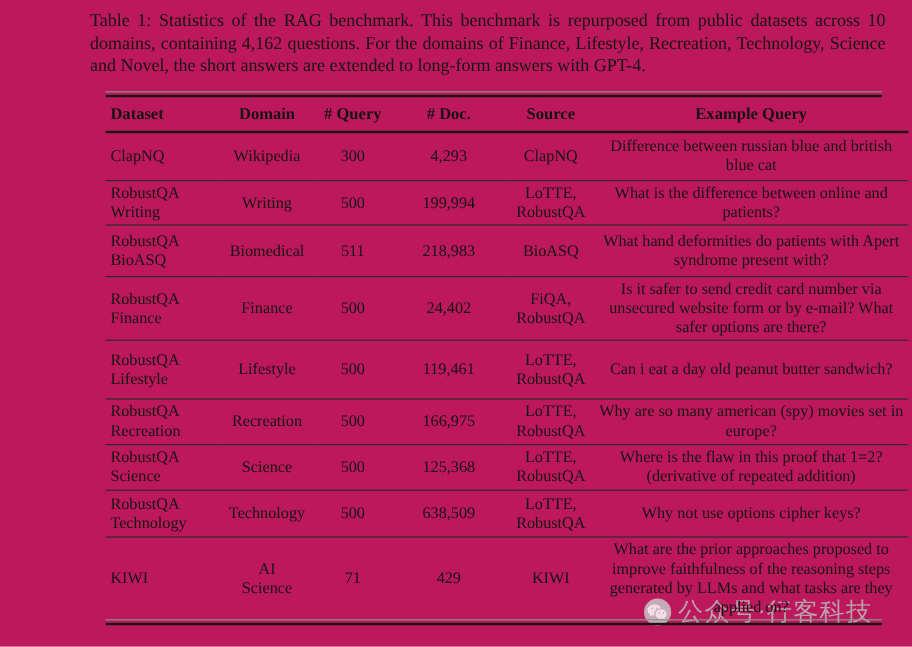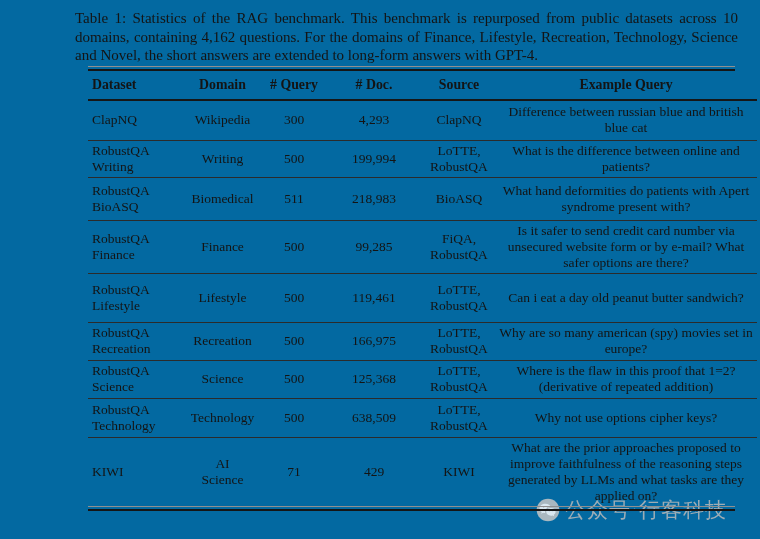--- a/index.html
+++ b/index.html
@@ -1,34 +1,34 @@
 <!DOCTYPE html>
 <html><head>
 <meta charset="utf-8">
 <style>
   html,body{margin:0;padding:0;background:#ffffff;}
   .page{
     position:relative;
     width:760px;height:539px;
-    background:#0369a1;
+    background:#be185d;
     font-family:"Liberation Serif","DejaVu Serif",serif;
     color:#141414;
     overflow:hidden;
   }
   .caption{
     position:absolute;
     left:75px;top:9px;width:663px;
     margin:0;
     font-size:15px;line-height:18.6px;
     text-align:justify;
     color:#141414;
   }
   .tablewrap{
     position:absolute;
-    left:88px;top:66px;width:647px;
+    left:88px;top:76px;width:647px;
     z-index:1;
   }
   .double-rule{
     height:2px;
     border-top:1px solid #8f8f8f;
     border-bottom:2px solid #151515;
     box-sizing:content-box;
   }
   table{
     border-collapse:collapse;
@@ -145,21 +145,21 @@
             <td class="col-n_query">511</td>
             <td class="col-n_doc">218,983</td>
             <td class="col-source">BioASQ</td>
             <td class="col-example_query">What hand deformities do patients with Apert syndrome present with?</td>
           </tr>
           <tr>
             <td class="col-dataset">RobustQA
 Finance</td>
             <td class="col-domain">Finance</td>
             <td class="col-n_query">500</td>
-            <td class="col-n_doc">99,285</td>
+            <td class="col-n_doc">24,402</td>
             <td class="col-source">FiQA,
 RobustQA</td>
             <td class="col-example_query">Is it safer to send credit card number via unsecured website form or by e-mail? What safer options are there?</td>
           </tr>
           <tr>
             <td class="col-dataset">RobustQA
 Lifestyle</td>
             <td class="col-domain">Lifestyle</td>
             <td class="col-n_query">500</td>
             <td class="col-n_doc">119,461</td>

